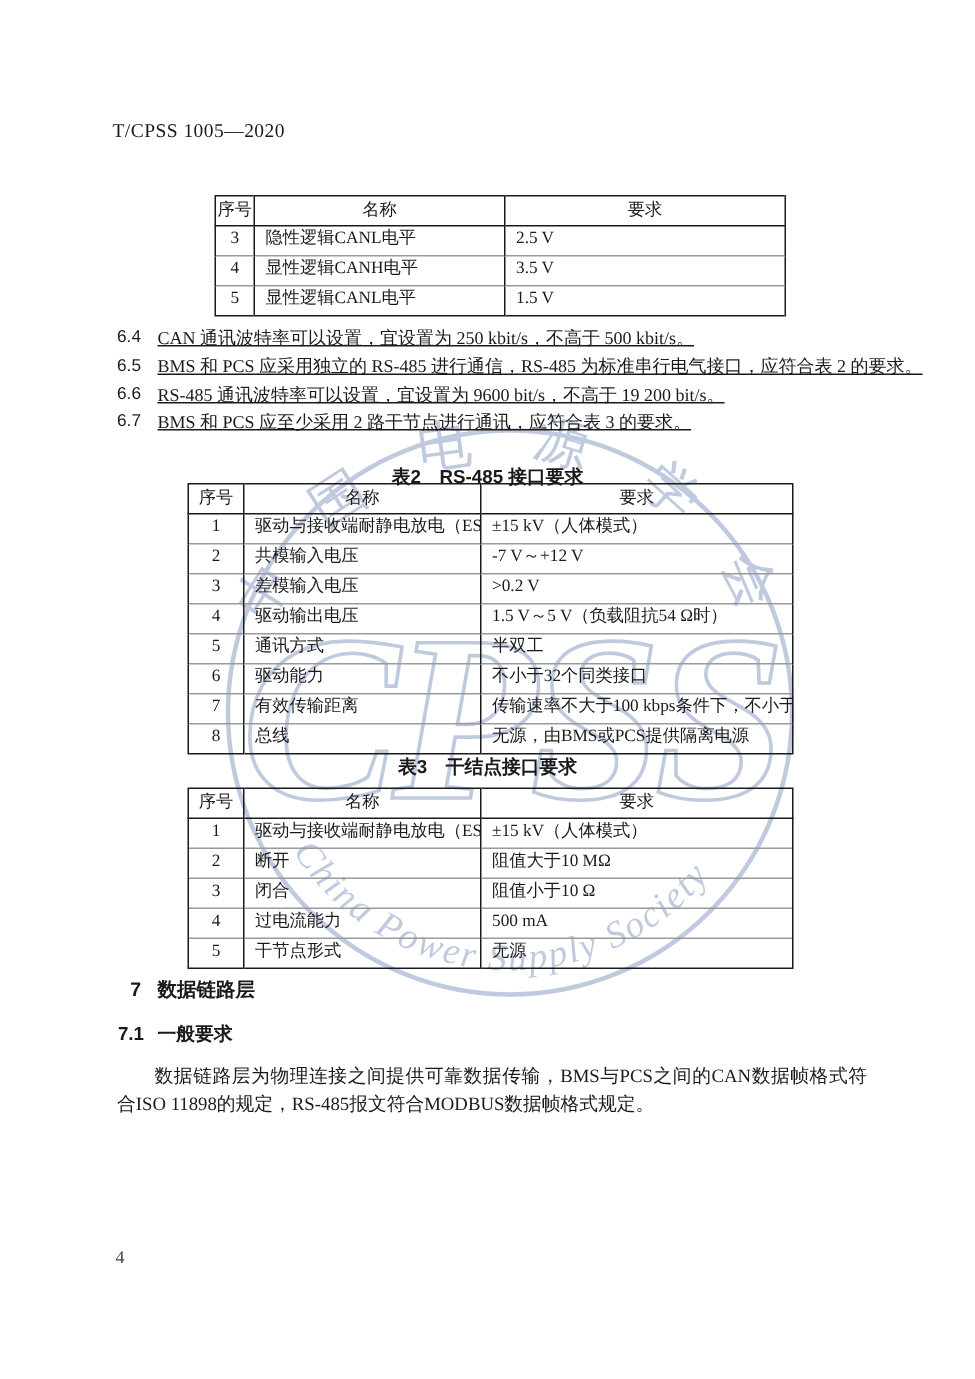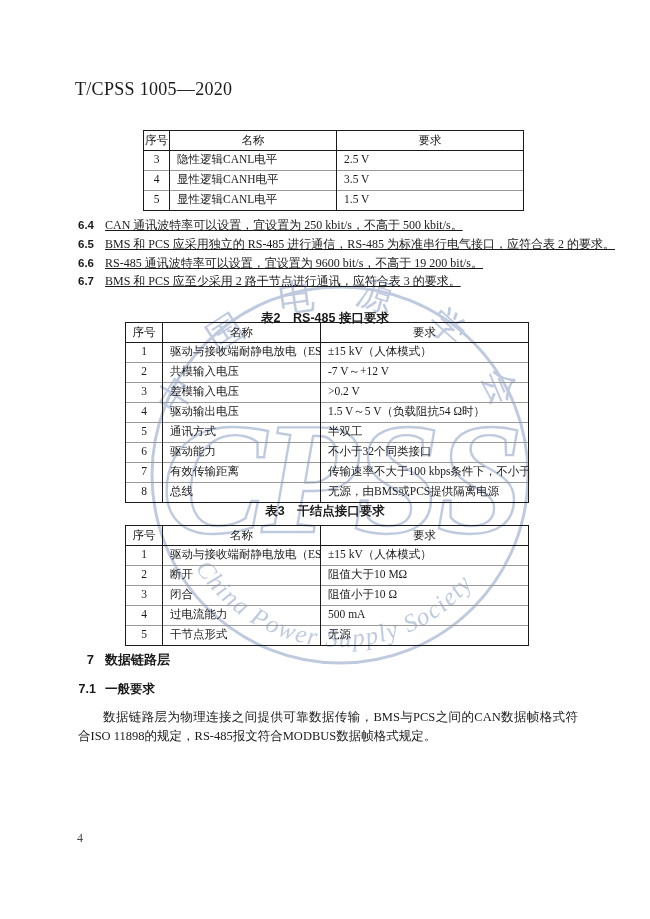--- a/index.html
+++ b/index.html
@@ -4,21 +4,21 @@
 <style>
   html,body{margin:0;padding:0;background:#e8e8e8;}
   .page{
     position:relative;width:650px;height:919px;margin:0 auto;
     background:#ffffff;overflow:hidden;color:#1a1a1a;
     font-family:"Liberation Serif","DejaVu Serif",serif;
   }
   .watermark{position:absolute;left:0;top:0;z-index:0;pointer-events:none;}
   .content{position:absolute;left:0;top:0;width:100%;height:100%;z-index:1;}
 
-  .header{position:absolute;left:75px;top:79px;font-size:18px;letter-spacing:.3px;}
+  .header{position:absolute;left:75px;top:79px;font-size:13px;letter-spacing:.3px;}
 
   .tbl-title{
     position:absolute;left:0;width:100%;text-align:center;
     font-family:"Liberation Sans","DejaVu Sans",sans-serif;
     font-weight:bold;font-size:12.5px;
   }
 
   table.doc-table{
     position:absolute;border-collapse:collapse;table-layout:fixed;
     background:transparent;border:1.8px solid #1a1a1a;
@@ -39,21 +39,21 @@
   }
   .doc-table td:first-child{text-align:center;}
   .doc-table td:not(:first-child){padding-left:7px;}
   table.t1 .c1{width:26px;}  table.t1 .c2{width:167px;}  table.t1 .c3{width:187px;}
   table.t23 .c1{width:37px;} table.t23 .c2{width:158px;} table.t23 .c3{width:208px;}
 
   .clauses{position:absolute;left:78px;top:216px;width:520px;}
   .clause{display:flex;line-height:18.8px;white-space:nowrap;}
   .clause-num{
     flex:none;width:27px;font-family:"Liberation Sans","DejaVu Sans",sans-serif;
-    font-weight:bold;font-size:11.5px;
+    font-weight:normal;font-size:11.5px;
   }
   .clause-text{font-size:12px;text-decoration:underline;}
 
   .sec-h{position:absolute;left:78px;font-family:"Liberation Sans","DejaVu Sans",sans-serif;font-weight:bold;text-align:right;}
   .sec7{top:651px;font-size:13px;}
   .sec71{top:681px;font-size:12.5px;}
   .sec-h .num{display:inline-block;min-width:16px;margin-right:11px;}
   .sec71 .num{min-width:18px;margin-right:9px;}
 
   .para{

